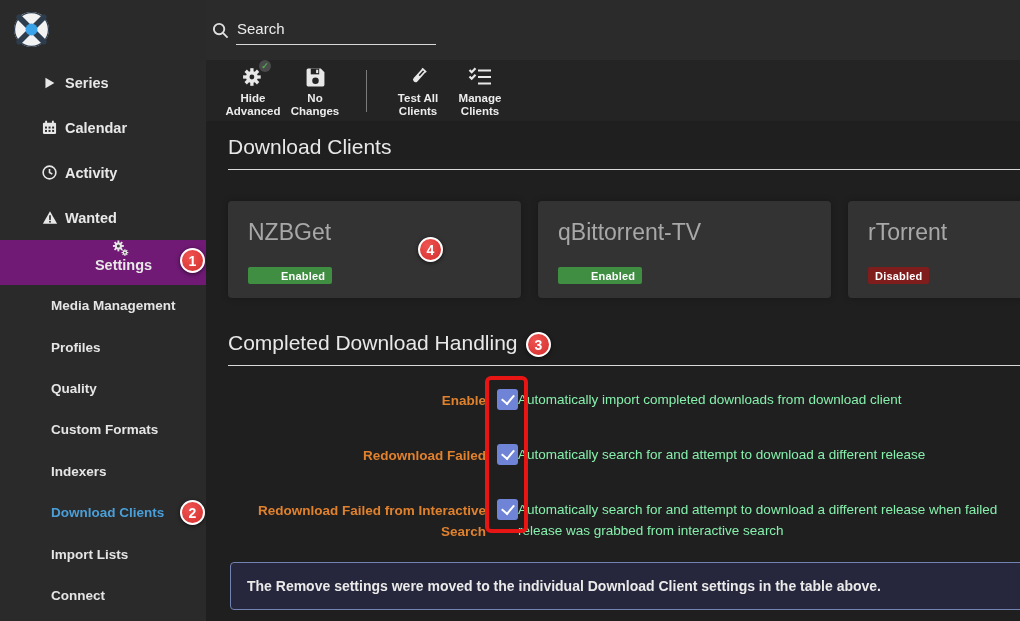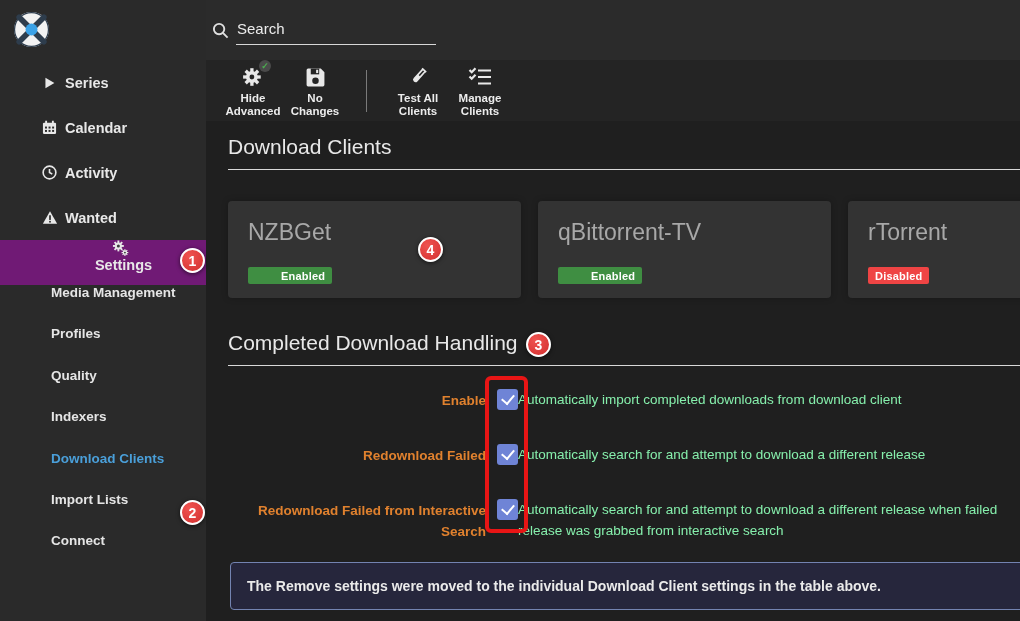--- a/index.html
+++ b/index.html
@@ -17,21 +17,21 @@
   .search-input::placeholder { color:#ececec; opacity:1; }
 
   
   .sidebar { position:absolute; left:0; top:0; width:206px; height:621px; background:#2a2a2a; z-index:2; }
   .logo { position:absolute; left:13px; top:11px; width:37px; height:37px; cursor:pointer; }
   .nav { position:absolute; top:60px; left:0; right:0; }
   .nav-item { height:45px; display:flex; align-items:center; padding-left:41px;
     color:#e8e8e8; font-size:14.5px; font-weight:700; cursor:pointer; }
   .nav-item .nicon { width:17px; height:17px; margin-right:7px; display:flex; align-items:center; justify-content:center; }
   .nav-item.active { background:#701a75;flex-direction:column; }
-  .sub-item { height:41.4px; display:flex; padding-left:51px;
+  .sub-item { height:41.4px; display:flex; align-items:center; padding-left:51px;
     color:#e5e5e5; font-size:13.5px; font-weight:700; cursor:pointer; }
   .sub-item.selected { color:#4a9fd9; }
 
   
   .toolbar { position:absolute; left:206px; top:60px; right:0; height:61px; background:#242424;
     display:flex; align-items:center; padding-left:16px; }
   .tool-btn { width:62px; display:flex; flex-direction:column; align-items:center;
     color:#ececec; font-size:11.5px; font-weight:700; line-height:13px; text-align:center; cursor:pointer; }
   .tool-btn .ticon { height:25px; display:flex; align-items:flex-end; justify-content:center; margin-bottom:4px; position:relative; }
   .tb-divider { width:1px; height:42px; background:#7a7a7a; margin:0 20px; }
@@ -43,21 +43,21 @@
     padding:14px 0 0 22px; overflow:hidden; }
   .section-title { font-size:21px; color:#e8e8e8; font-weight:400; padding-bottom:10px;
     border-bottom:1px solid #d8d8d8; }
   .cards { display:flex; gap:17px; margin-top:31px;border-radius:6px; }
   .client-card { flex:none; width:293px; height:97px; background:#333333; border-radius:4px;
     position:relative; padding:16px 20px; cursor:pointer; box-shadow:0 0 6px rgba(0,0,0,.25); }
   .card-title { font-size:23px; color:#a8a8a8; font-weight:400; margin-top:2px; }
   .badge { position:absolute; left:20px; bottom:14px; font-size:11px; font-weight:700;
     color:#fff; padding:2.5px 7px; border-radius:2px; letter-spacing:.2px; }
   .badge.enabled { background:#3f8e42;padding-left:33px; }
-  .badge.disabled { background:#ef4444; }
+  .badge.disabled { background:#7f1d1d; }
 
   .section2 { margin-top:33px; }
   .form { margin-top:8px; }
   .form-row { display:flex; align-items:flex-start; min-height:55px; }
   .form-label { width:258px; text-align:right; padding-top:16px; font-size:13.5px;
     font-weight:700; color:#e0812e; line-height:21px; }
   .checkbox { width:21px; height:21px; margin:15px 0 0 11px; background:#6f84d6;
     border-radius:3px; flex:none; position:relative; cursor:pointer; }
   .checkbox::after { content:""; position:absolute; left:6.5px; top:3px; width:6px; height:10px;
     border:solid #fff; border-width:0 2.4px 2.4px 0; transform:rotate(40deg); }
@@ -278,20 +278,23 @@
       <div class="sub-item">
         <span>Media Management</span>
       </div>
       <div class="sub-item">
         <span>Profiles</span>
       </div>
       <div class="sub-item">
         <span>Quality</span>
       </div>
       <div class="sub-item">
+        <span>Custom Formats</span>
+      </div>
+      <div class="sub-item">
         <span>Indexers</span>
       </div>
       <div class="sub-item selected">
         <span>Download Clients</span>
       </div>
       <div class="sub-item">
         <span>Import Lists</span>
       </div>
       <div class="sub-item">
         <span>Connect</span>

